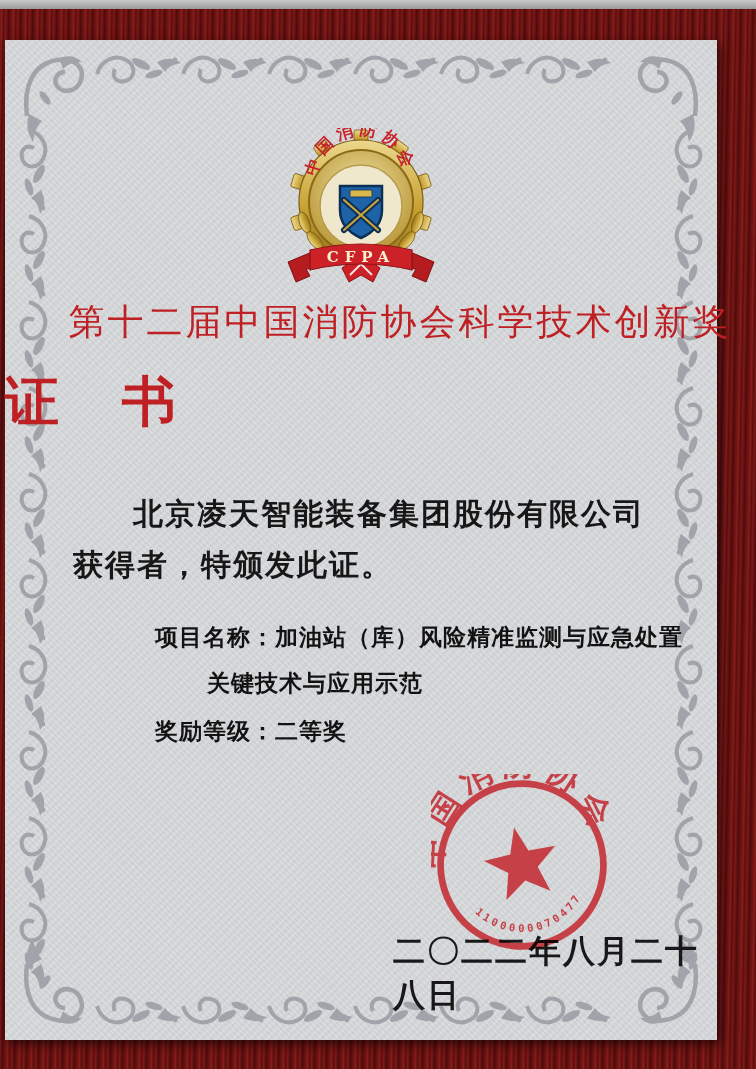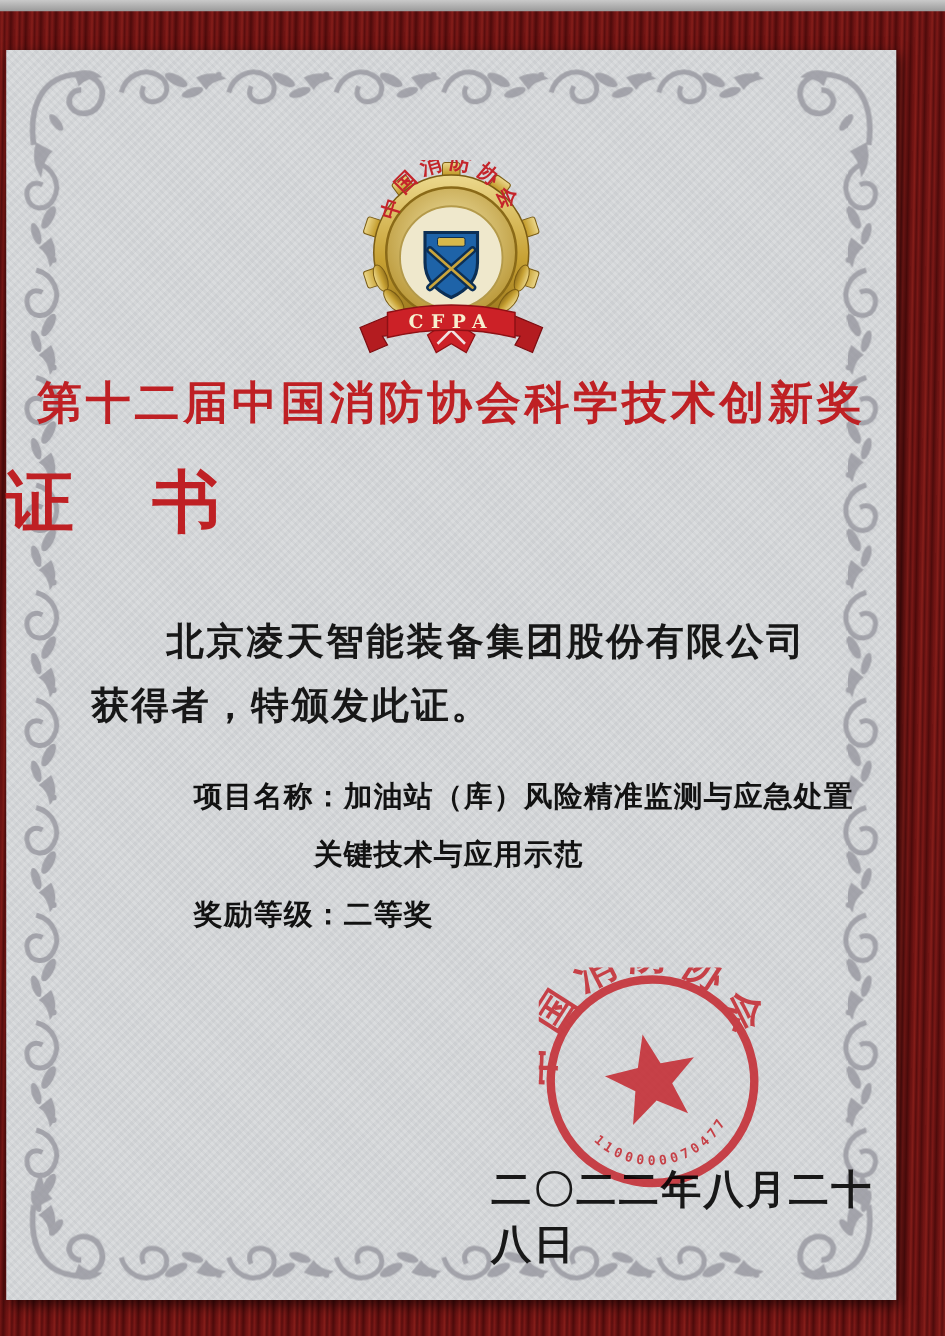--- a/index.html
+++ b/index.html
@@ -25,40 +25,41 @@
       repeating-linear-gradient(-45deg, rgba(255,255,255,.05) 0 3px, rgba(120,126,138,.05) 3px 6px);
     box-shadow:3px 4px 10px rgba(0,0,0,.6);
   }
   .border-svg{position:absolute;left:0;top:0;z-index:1;}
   .content{position:absolute;inset:0;z-index:2;}
 
   .emblem{position:absolute;left:50%;top:88px;transform:translateX(-50%);}
 
   .award-title{
     position:absolute;left:0;top:258px;width:100%;text-align:center;
-    font-size:36px;font-weight:700;color:#bf2024;letter-spacing:3px;
-    font-family:"DejaVu Serif","Liberation Serif",serif;
+    font-size:36px;font-weight:400;color:#bf2024;letter-spacing:3px;
+    font-family:"DejaVu Serif","Liberation Serif",serif;
+    padding-left:39px;
   }
   .doc-type{
     position:absolute;left:0;top:326px;width:100%;
     font-size:54px;font-weight:900;color:#bf2024;word-spacing:44px;
     font-family:"DejaVu Serif","Liberation Serif",serif;
   }
   .reg-no{
     position:absolute;left:398px;top:414px;
     font-size:22px;font-weight:bold;color:#161616;letter-spacing:1px;
   }
   .body-para{
     position:absolute;left:68px;top:448px;width:596px;
     font-size:30px;line-height:51px;color:#171717;font-weight:600;
     text-indent:60px;letter-spacing:2px;
     font-family:"DejaVu Serif","Liberation Serif",serif;
   }
   .fields{position:absolute;left:150px;top:582px;color:#121212;font-weight:bold;font-size:23px;letter-spacing:1px;}
-  .field-line2{margin-left:96px;margin-top:15px;}
+  .field-line2{margin-left:52px;margin-top:15px;}
   .field-grade{margin-top:17px;}
   .field-winner{margin-top:21px;}
 
   .seal{position:absolute;left:426px;top:734px;mix-blend-mode:multiply;opacity:.93;z-index:4;}
   .date-line{
     position:absolute;left:388px;top:842px;z-index:3;
     font-size:32px;font-weight:bold;color:#181818;letter-spacing:2px;
     font-family:"DejaVu Serif","Liberation Serif",serif;
     margin-top:48px;
   }

